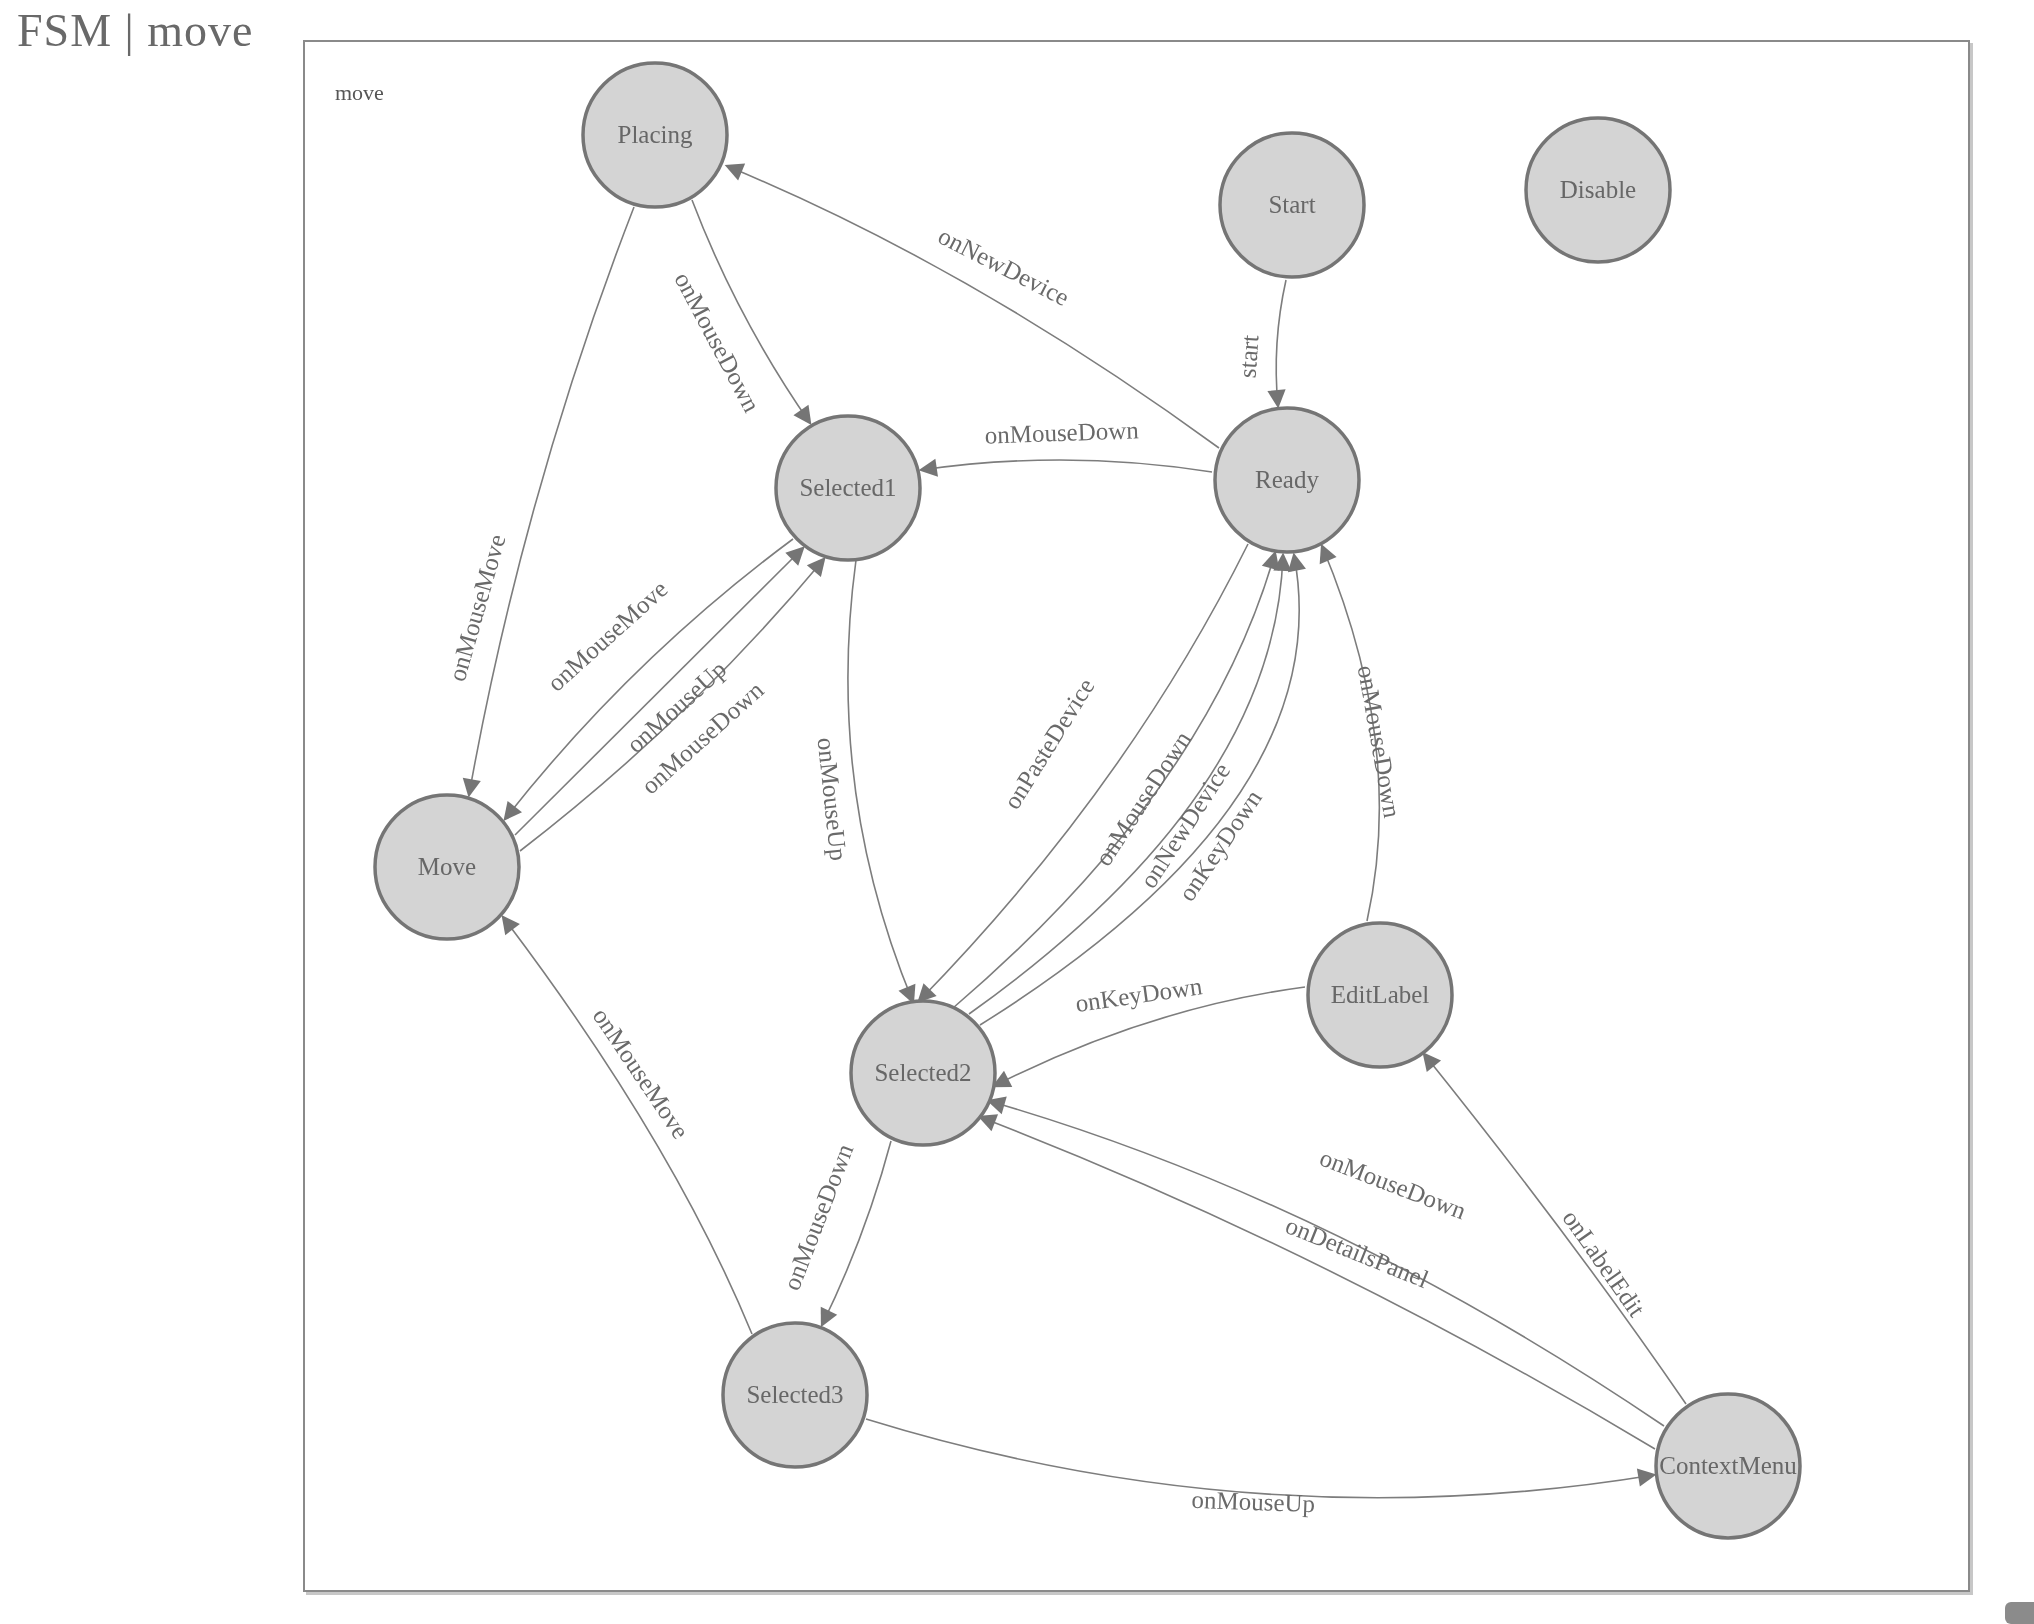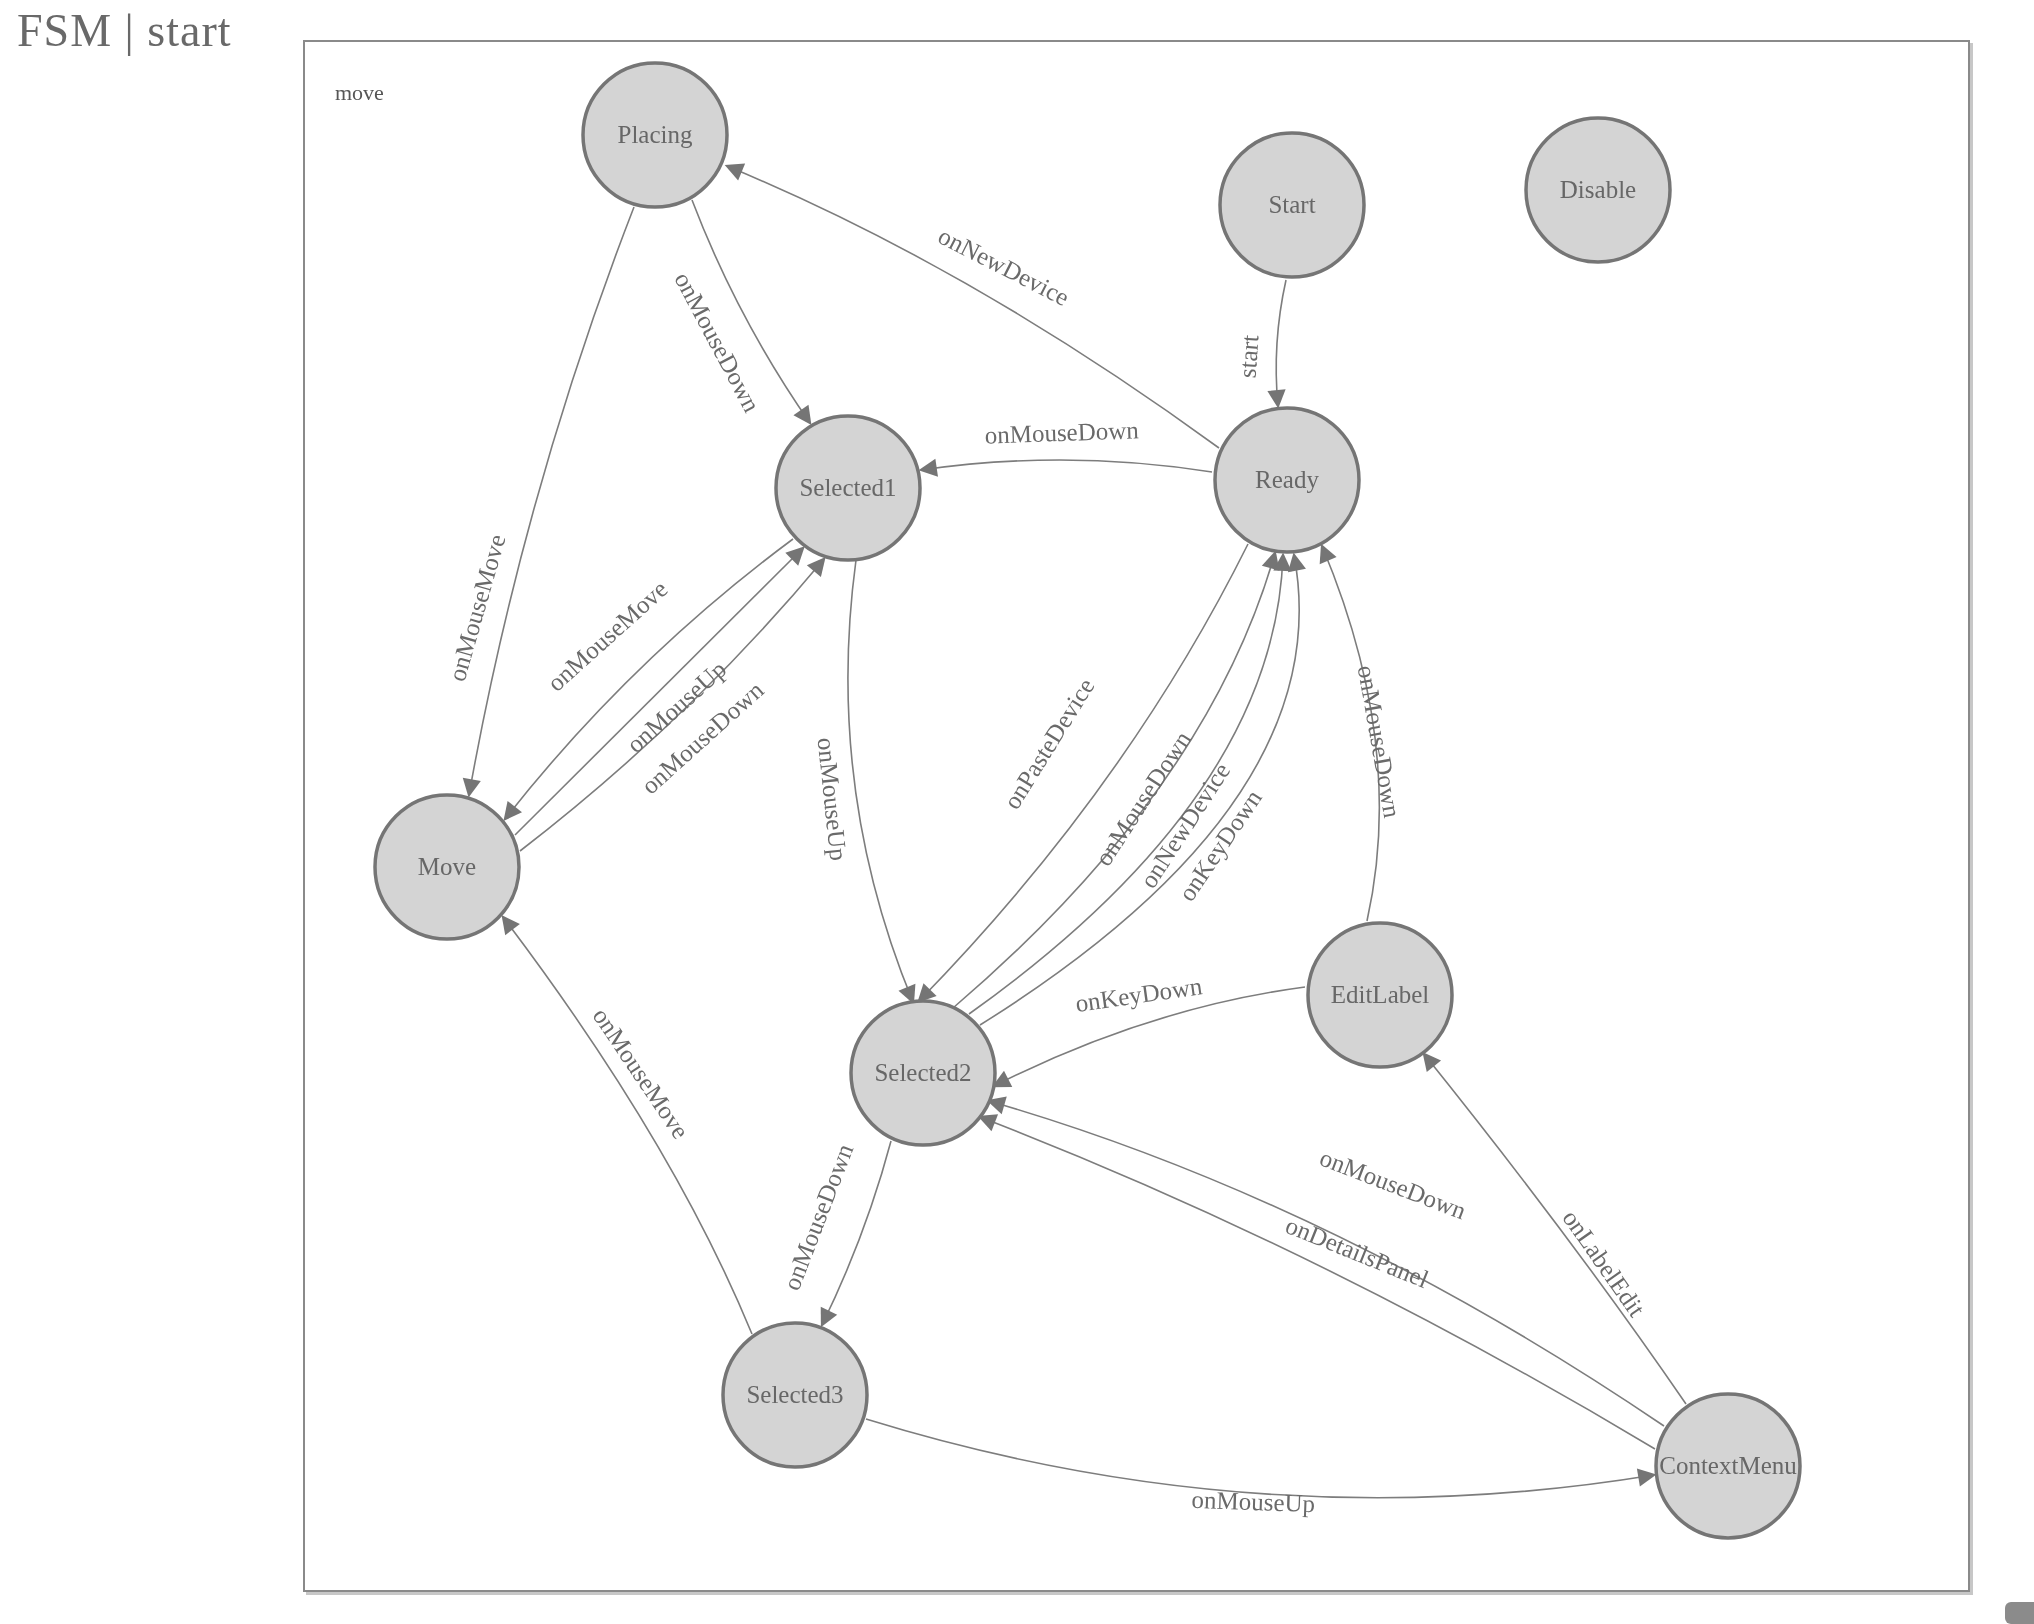--- a/index.html
+++ b/index.html
@@ -17,21 +17,21 @@
   .node circle{fill:#d4d4d4;stroke:#757575;stroke-width:3.5px;}
   .node text{fill:#676767;font-size:25px;font-family:"Liberation Serif",serif;
       text-anchor:middle;}
   path.edge{fill:none;stroke:#7d7d7d;stroke-width:1.6px;}
   text.edge-label{fill:#6a6a6a;font-size:25px;font-family:"Liberation Serif",serif;
       text-anchor:middle;}
 </style>
 </head>
 <body>
 
-<h1 class="page-title">FSM | start</h1>
+<h1 class="page-title">FSM | move</h1>
 
 <div class="canvas">
   <div class="canvas-label">move</div>
 </div>
 
 <svg class="diagram" viewBox="0 0 2034 1624" xmlns="http://www.w3.org/2000/svg">
   <defs>
     <marker id="arrow" viewBox="0 0 12 12" refX="10" refY="6" markerWidth="26" markerHeight="20" orient="auto" markerUnits="userSpaceOnUse">
       <path d="M0.5,0.5 L11.5,6 L0.5,11.5 z" fill="#757575"></path>
     </marker>

